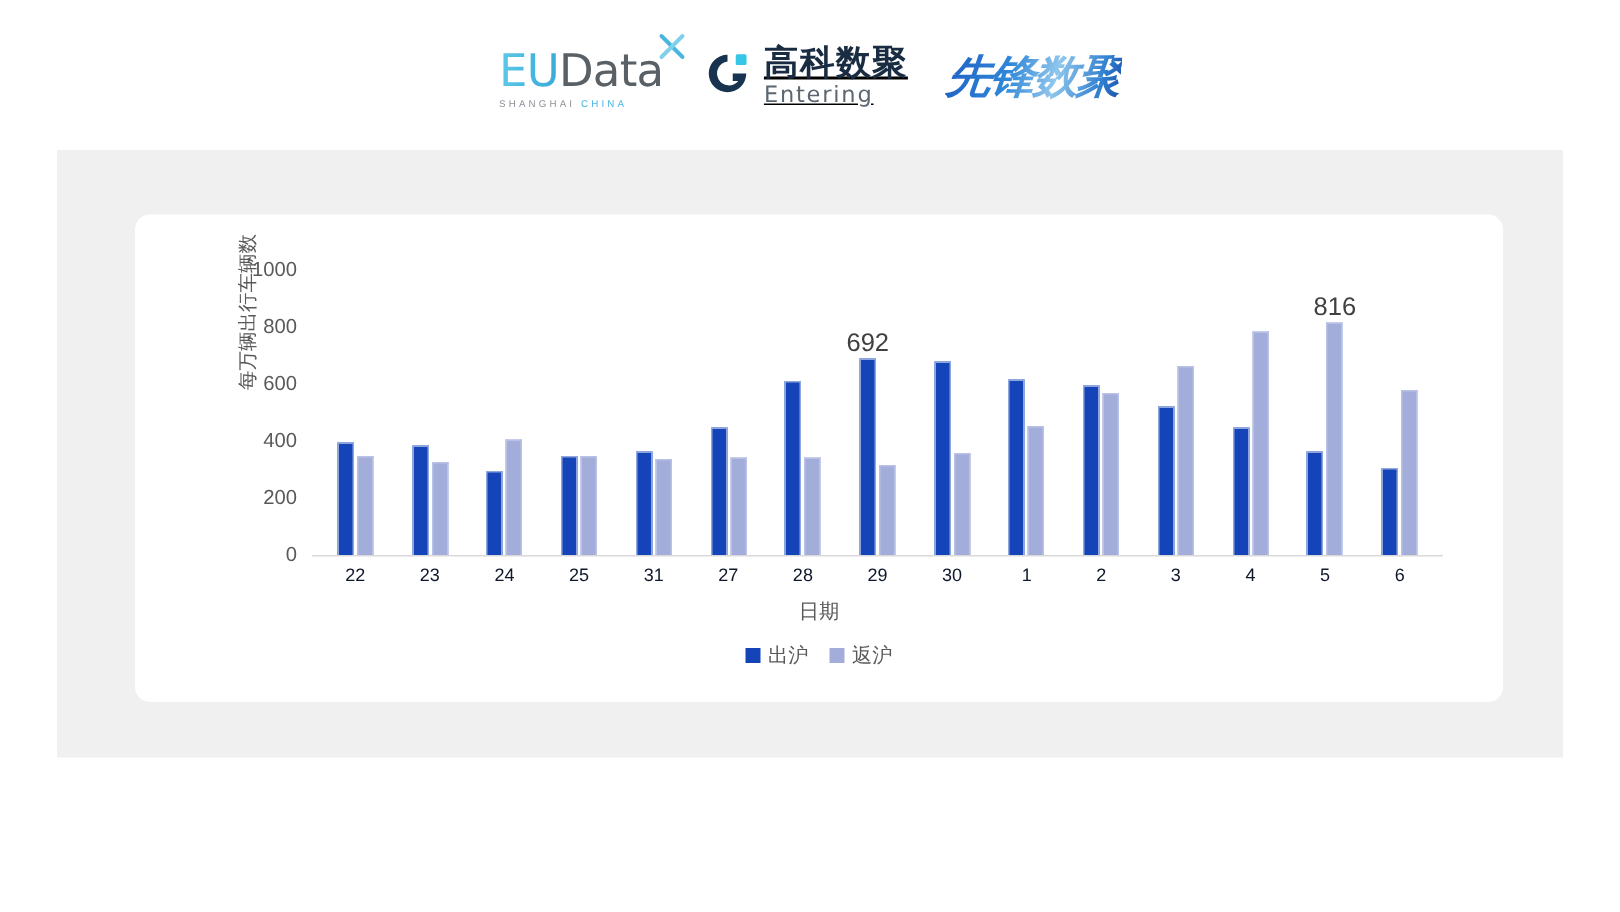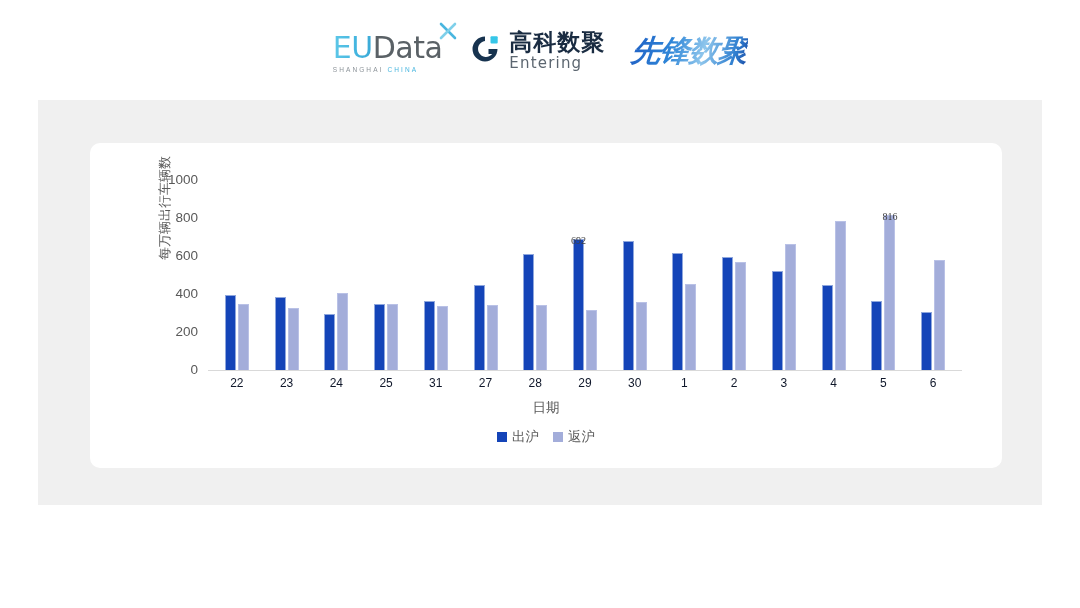--- a/index.html
+++ b/index.html
@@ -34,21 +34,21 @@
   .ev-x { position: absolute; right: -16px; top: -9px; }
   .evdata-sub {
     margin-top: 1px; font-size: 6.5px; letter-spacing: 2.1px;
     font-family: "Liberation Sans", sans-serif;
   }
   .evdata-sub .sh { color: #8c9399; }
   .evdata-sub .cn { color: #49b6df; }
 
   
   .gauss { display: flex; align-items: center; gap: 7px; }
-  .gauss-txt { display: flex; flex-direction: column; line-height: 1; }
+  .gauss-txt { display: flex; flex-direction: column; line-height: 1; text-decoration: underline; }
   .gauss-cn {
     font-size: 23px; font-weight: 700; color: #1a2c42; letter-spacing: 1px;
     font-family: "DejaVu Sans", sans-serif;
   }
   .gauss-en {
     font-size: 15px; color: #5c6670; letter-spacing: 1.2px; margin-top: 2px;
     font-family: "DejaVu Sans", sans-serif;
   }
 
   
@@ -93,23 +93,22 @@
   }
   .col {
     position: absolute; bottom: 0; display: flex; align-items: flex-end;
     justify-content: center; gap: 2px; height: 100%;
   }
   .bar { width: 11px; position: relative; }
   .bar.s0 { background: #1444b8; border: 1px solid #8fa7dd; border-bottom: none; }
   .bar.s1 { background: #a3adda; border: 1px solid #b9c1e6; border-bottom: none; }
   .bar-label {
     position: absolute; left: 50%; transform: translateX(-50%); top: -21px;
-    font-size: 10px; color: #404040; white-space: nowrap;
-    font-family: Liberation Serif, serif;
-    margin-top: 16px;
+    font-size: 17px; color: #404040; white-space: nowrap;
+    font-family: Liberation Sans, sans-serif;
   }
   .x-tick {
     position: absolute; top: 233px; width: 44px; text-align: center;
     font-size: 12px; color: #0f172a;
     font-family: "Liberation Sans", sans-serif;
   }
   .x-axis-title {
     position: absolute; top: 256px; left: 0; width: 912px; text-align: center;
     font-size: 13.5px; color: #595959;
     font-family: Liberation Serif, serif;

